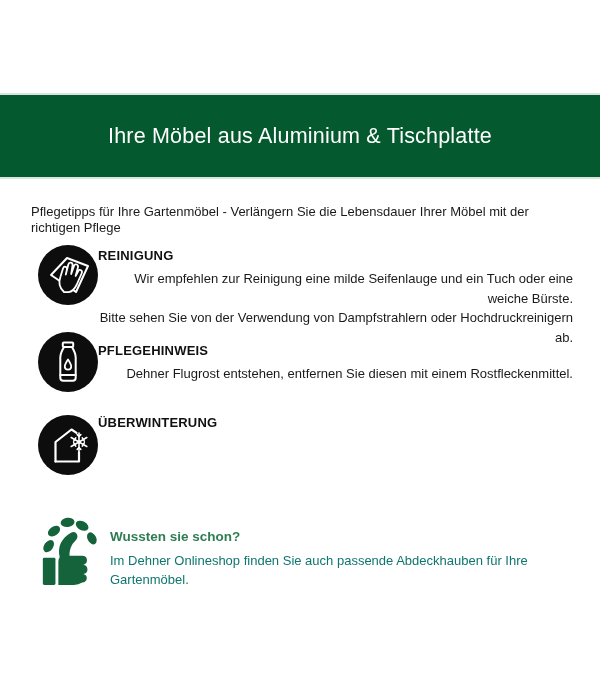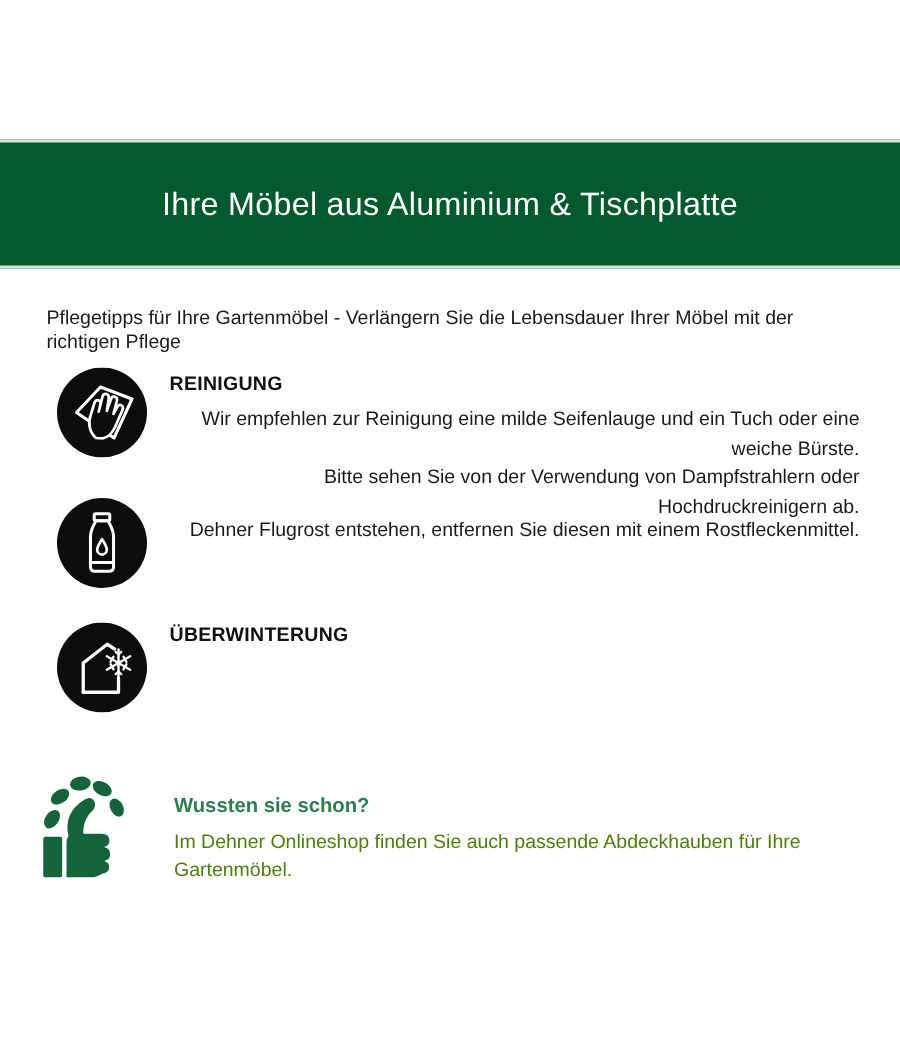--- a/index.html
+++ b/index.html
@@ -21,46 +21,46 @@
     color:#ffffff;font-size:21.5px;letter-spacing:.2px;font-weight:normal;
   }
 
   
   .intro{
     position:absolute;left:31px;top:204px;width:550px;
     font-size:13px;line-height:16px;color:#1a1a1a;
   }
 
   
-  .care-row{position:absolute;left:38px;display:flex;gap:15px;width:535px;}
+  .care-row{position:absolute;left:38px;display:flex;width:535px;}
   .row-1{top:245px}
   .row-2{top:332px}
   .row-3{top:415px}
   .badge{width:60px;height:60px;flex:0 0 60px;display:block;}
   .badge svg{display:block;width:60px;height:60px;}
   .col{flex:1 1 auto;min-width:0;}
   .row-1 .col{padding-top:3px}
   .row-2 .col{padding-top:11px}
   .row-3 .col{padding-top:0}
   .sec-heading{
     font-size:13px;font-weight:bold;color:#111111;margin:0 0 6px 0;letter-spacing:.2px;
   }
   .sec-body{
     font-size:13px;line-height:19.5px;margin:0;color:#1a1a1a;white-space:pre-line;text-align:right;
   }
 
   
-  .tip-row{position:absolute;left:24px;top:512px;display:flex;gap:28px;width:535px;}
+  .tip-row{position:absolute;left:38px;top:512px;display:flex;gap:8px;width:535px;}
   .tip-icon{width:64px;height:76px;flex:0 0 64px;display:block;}
   .tip-icon svg{display:block;width:64px;height:76px;}
   .tip-row .col{padding-top:17px}
   .tip-heading{
     font-size:13.5px;font-weight:bold;color:#2e7d52;margin:0 0 7px 0;
   }
-  .tip-body{font-size:13px;line-height:19px;margin:0;color:#4d7c0f;}
+  .tip-body{font-size:13px;line-height:19px;margin:0;color:#0f766e;}
 </style>
 </head>
 <body>
 
 <div class="canvas">
 
   <div class="header-band">
     <div class="header-title">Ihre Möbel aus Aluminium &amp; Tischplatte</div>
   </div>
 
@@ -87,20 +87,21 @@
         <circle cx="30" cy="30" r="30" fill="#0d0d0d"></circle>
         <g fill="none" stroke="#ffffff" stroke-width="2" stroke-linejoin="round" stroke-linecap="round">
           <rect x="24.8" y="10.5" width="10.4" height="4.6" rx="1"></rect>
           <path d="M26 15.1 Q22.3 21.5 22.3 25.5 L22.3 45.8 Q22.3 48.8 25.3 48.8 L34.7 48.8 Q37.7 48.8 37.7 45.8 L37.7 25.5 Q37.7 21.5 34 15.1 Z"></path>
           <path d="M22.3 43 L37.7 43"></path>
           <path d="M30 27.5 C28 30.5 26.8 32.6 26.8 34.5 A3.2 3.2 0 0 0 33.2 34.5 C33.2 32.6 32 30.5 30 27.5 Z" stroke-width="1.8"></path>
         </g>
       </svg>
     </span>
     <div class="col">
+      <h3 class="sec-heading">PFLEGEHINWEIS</h3>
       <p class="sec-body">Dehner Flugrost entstehen, entfernen Sie diesen mit einem Rostfleckenmittel.</p>
     </div>
   </section>
 
   <section class="care-row row-3">
     <span class="badge">
       <svg viewBox="0 0 60 60" xmlns="http://www.w3.org/2000/svg">
         <circle cx="30" cy="30" r="30" fill="#0d0d0d"></circle>
         <g fill="none" stroke="#ffffff" stroke-width="2.2" stroke-linejoin="round" stroke-linecap="round">
           <path d="M17.5 46.5 L17.5 27 L33.5 14.5 L38.5 17.8"></path>

